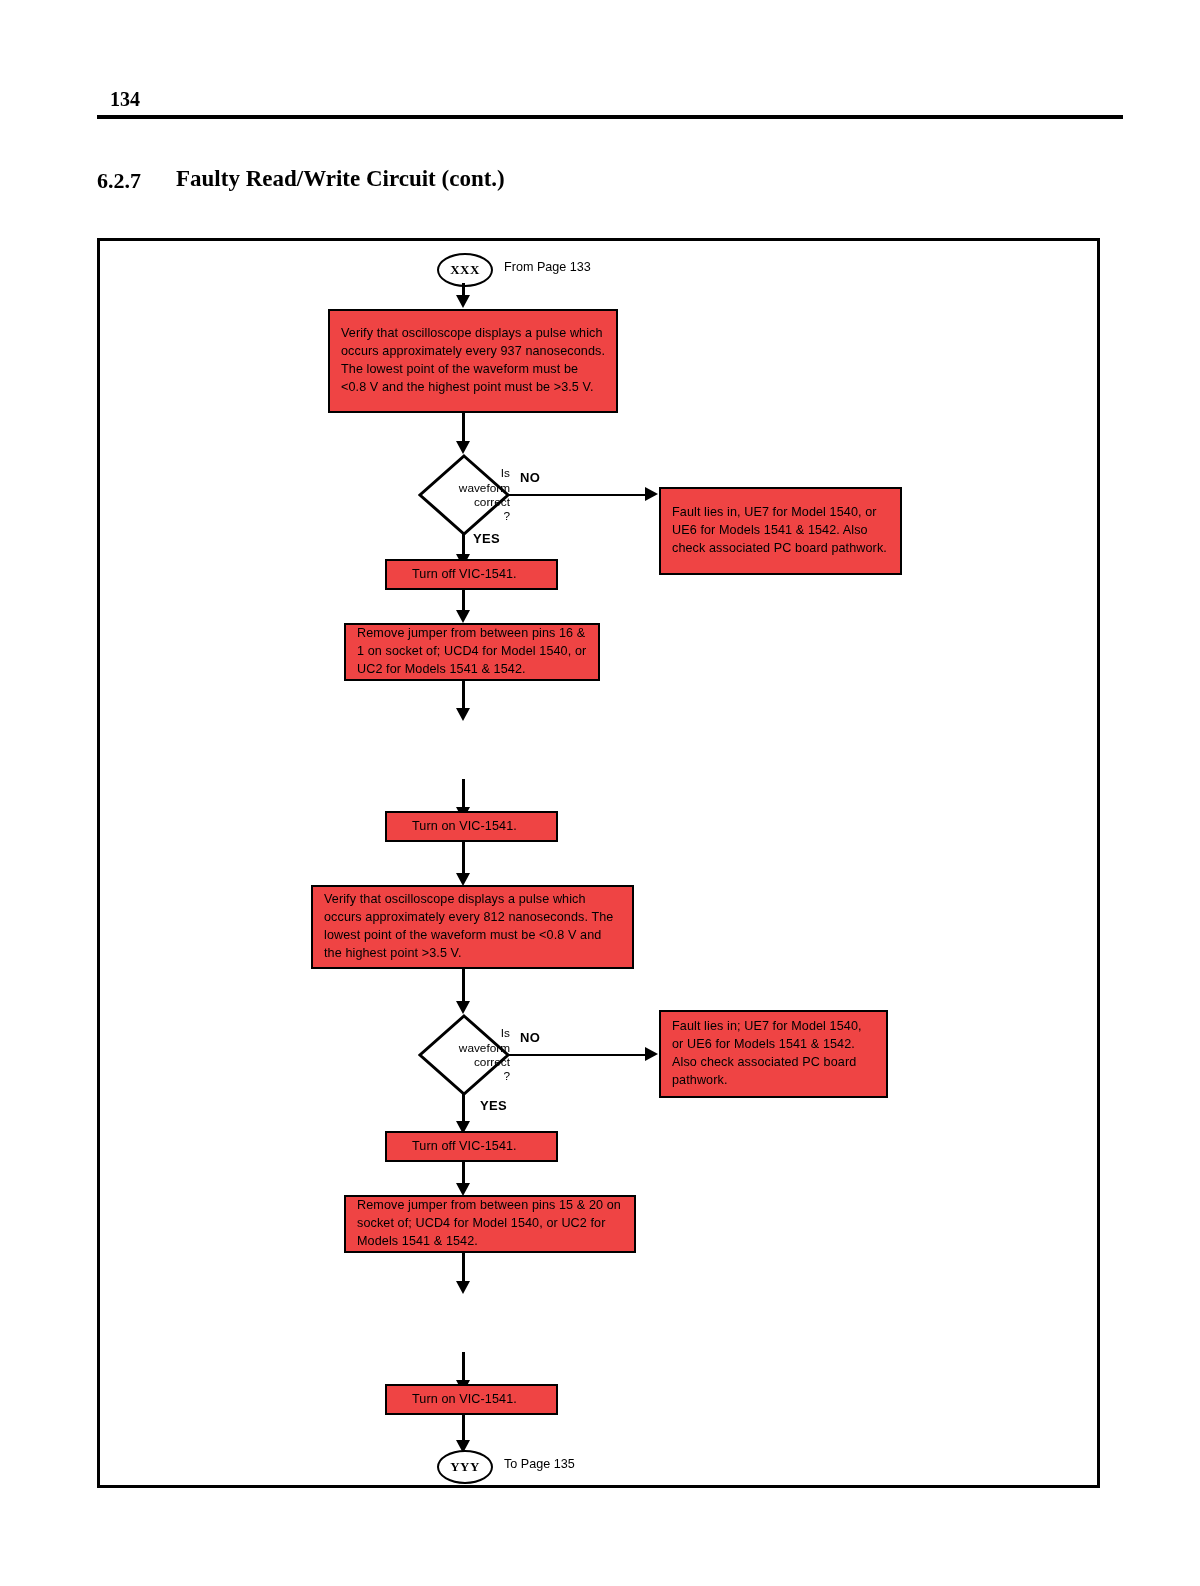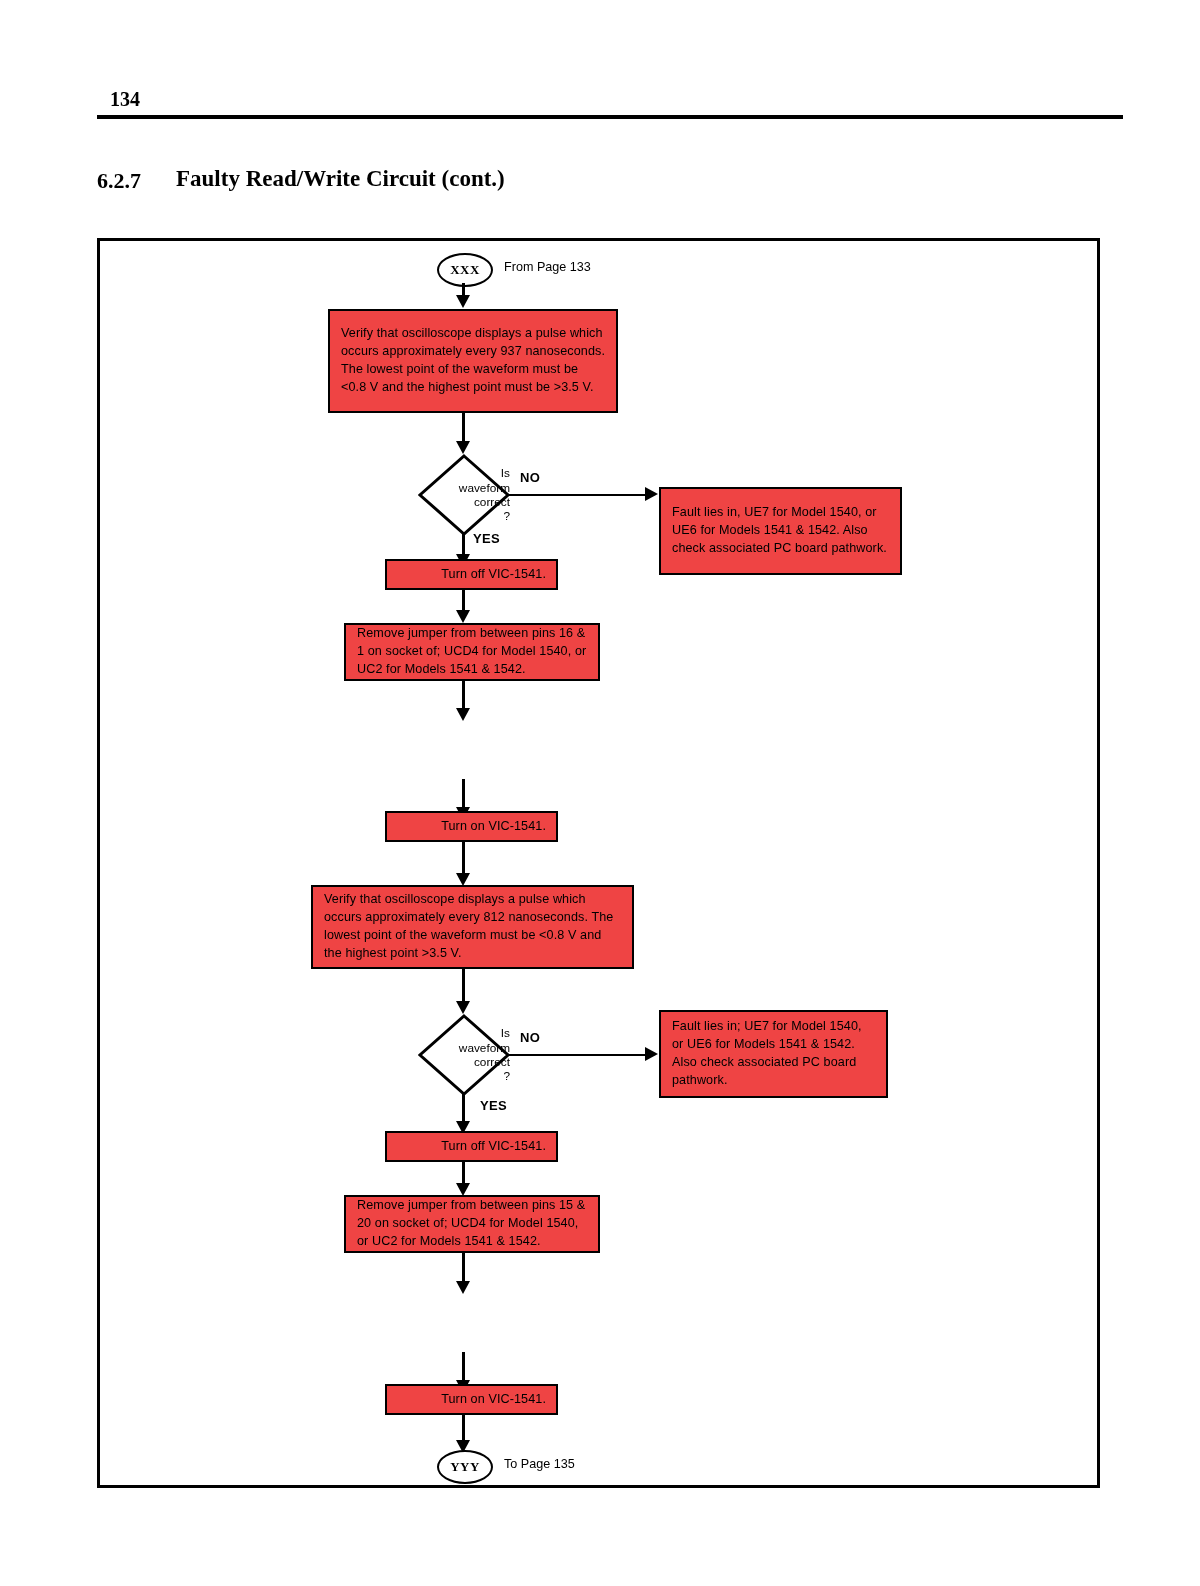--- a/index.html
+++ b/index.html
@@ -95,21 +95,21 @@
     align-items: center;
     font-family: "Liberation Sans", sans-serif;
     font-size: 12.6px;
     line-height: 1.42;
     letter-spacing: 0.1px;
   }
   .box .txt {
     padding: 0 10px;
     width: 100%;
   }
-  .box.center .txt { text-align: right; }
+  .box.center .txt { text-align: left; margin-left: 15px; }
   .box.left .txt { text-align: left; padding-left: 11px; }
 
   
   .diamond-wrap {
     position: absolute;
   }
   .diamond-shape {
     position: absolute;
     left: 0; top: 0;
   }
@@ -296,21 +296,21 @@
   <div class="arrow-down" style="left:355.5px; top:880px;"></div>
   <div class="branch-label" style="left:380px; top:857px;">YES</div>
 
   <div class="node box center" style="left:285px; top:890px; width:173px; height:31px;">
     <div class="txt">Turn off VIC-1541.</div>
   </div>
 
   <div class="vline" style="left:362px; top:921px; height:24px;"></div>
   <div class="arrow-down" style="left:355.5px; top:942px;"></div>
 
-  <div class="node box left" style="left:244px; top:954px; width:256px; height:58px;">
+  <div class="node box left" style="left:244px; top:954px; width:292px; height:58px;">
     <div class="txt">Remove jumper from between pins 15 &amp; 20 on socket of; UCD4  for Model 1540, or UC2 for Models 1541 &amp; 1542.</div>
   </div>
 
   <div class="vline" style="left:362px; top:1012px; height:31px;"></div>
   <div class="arrow-down" style="left:355.5px; top:1040px;"></div>
 
 
   <div class="vline" style="left:362px; top:1111px; height:31px;"></div>
   <div class="arrow-down" style="left:355.5px; top:1139px;"></div>
 

